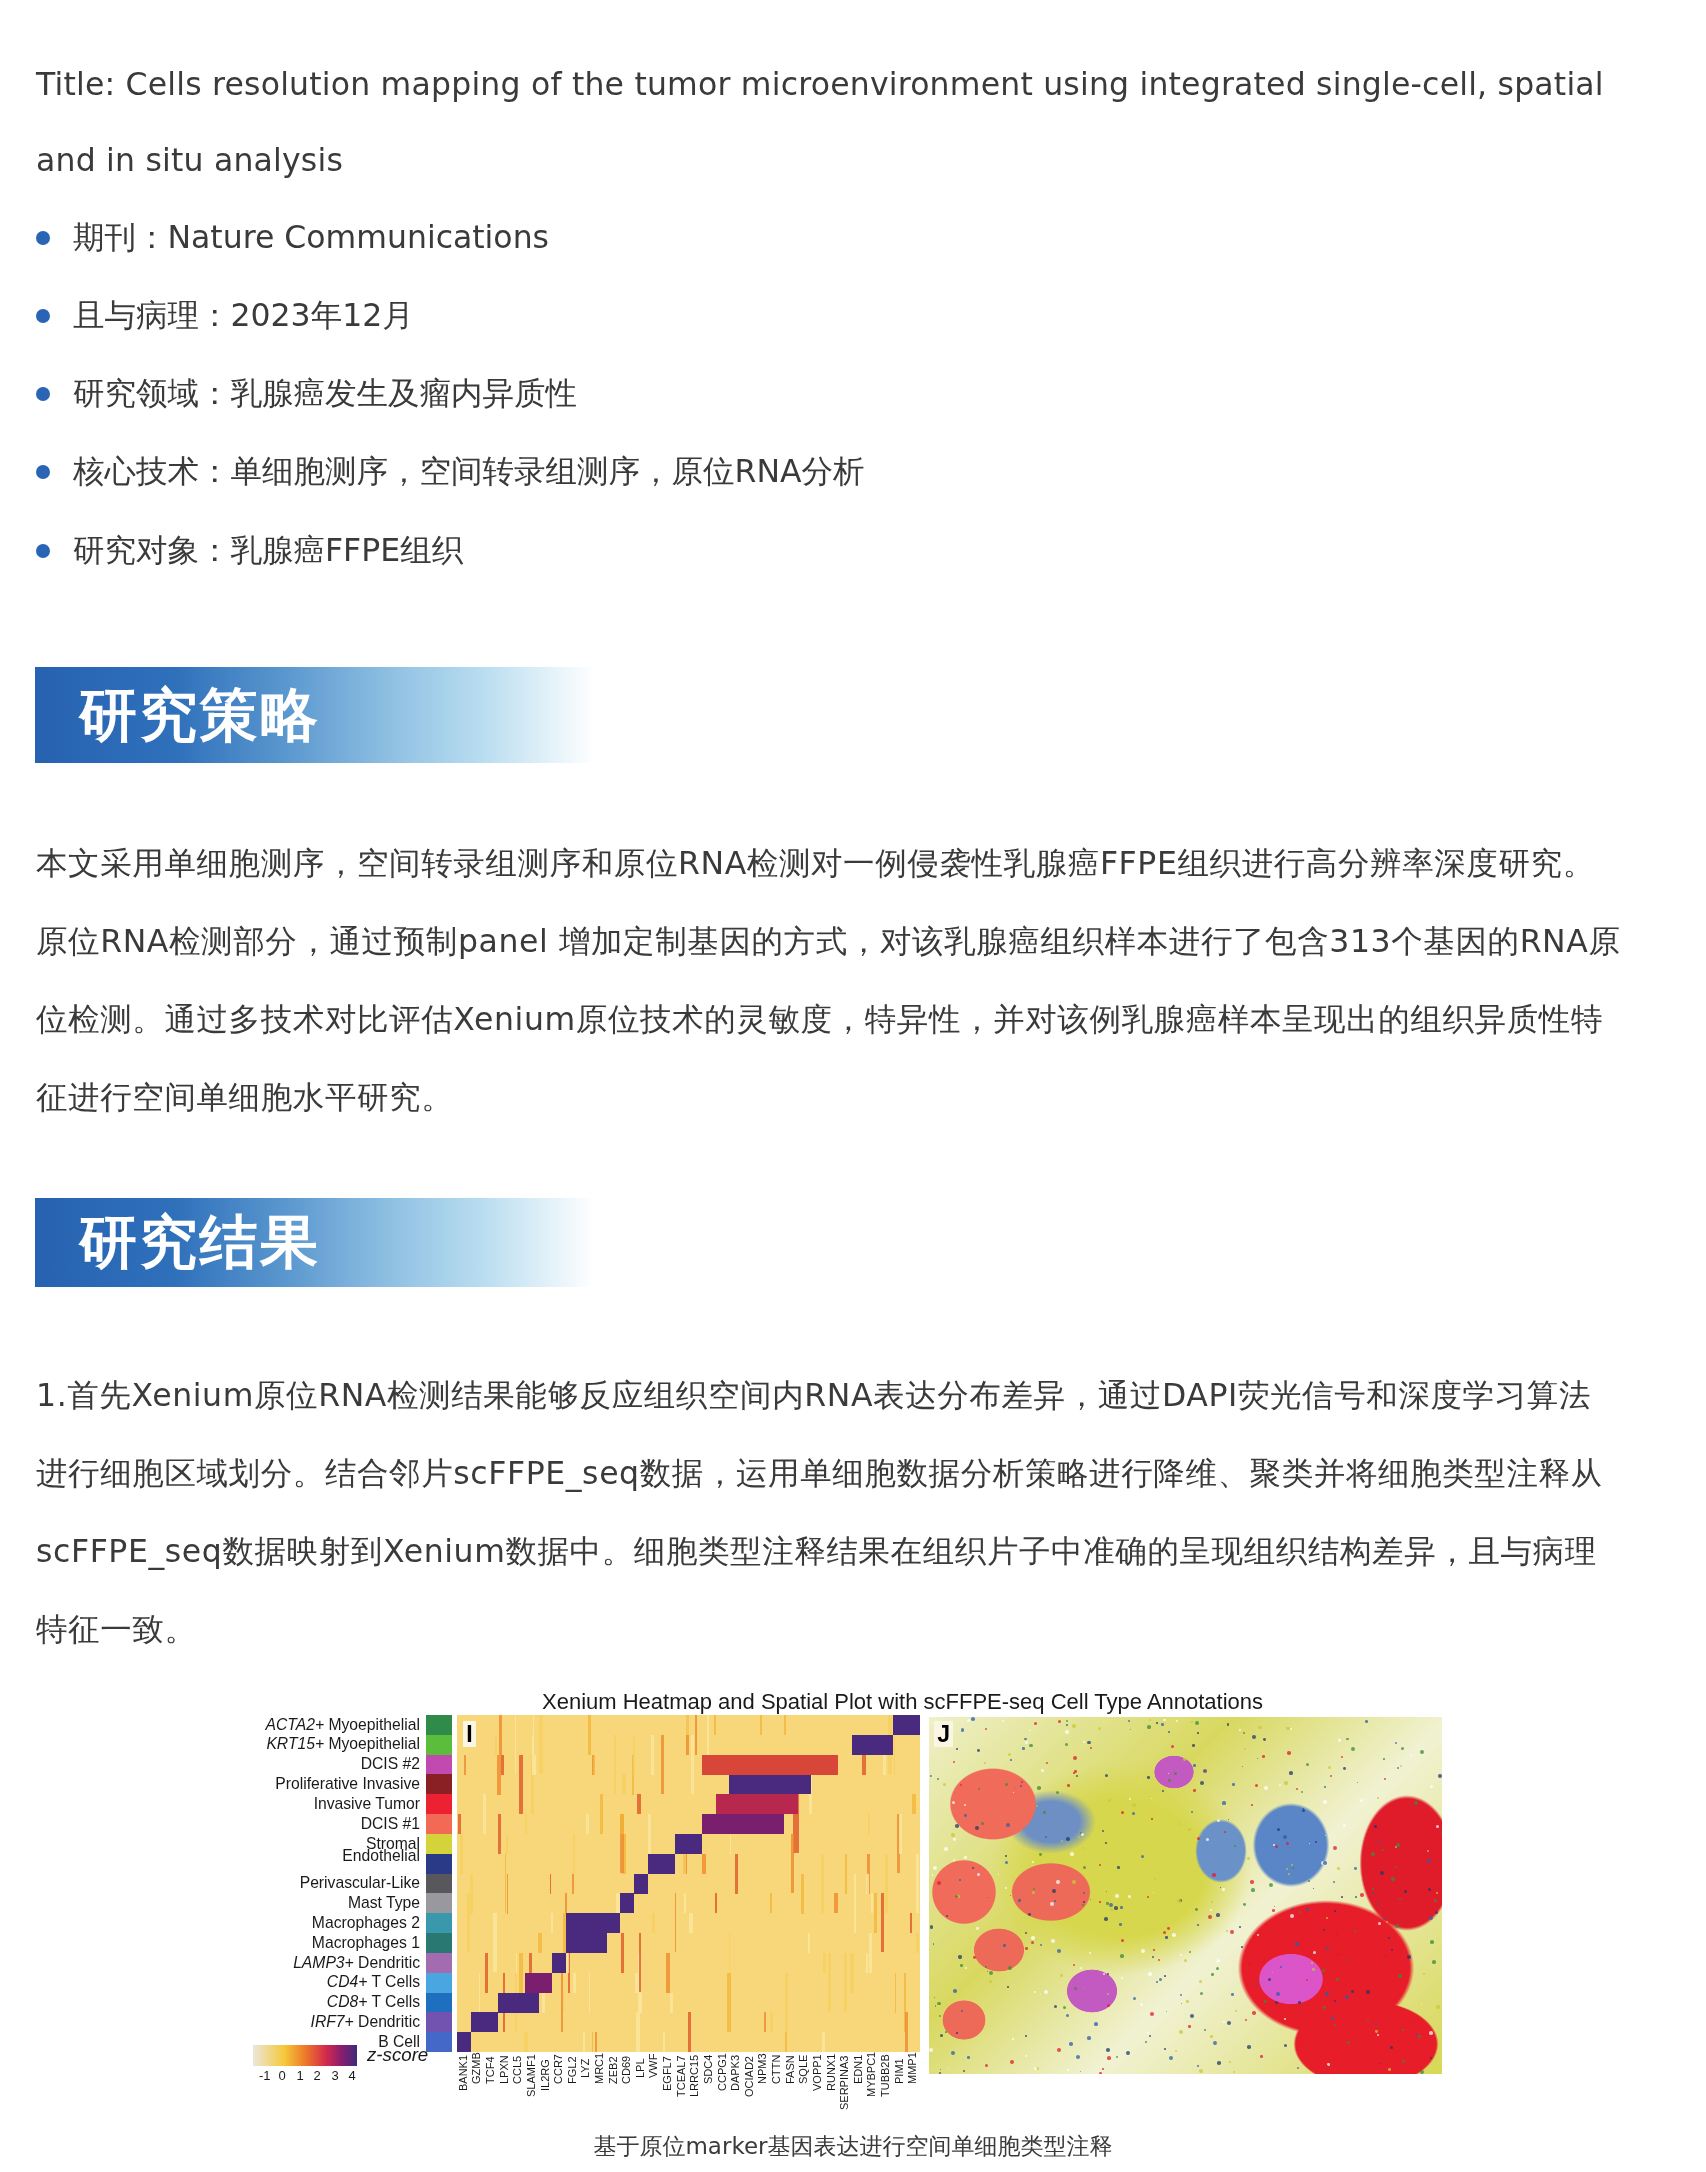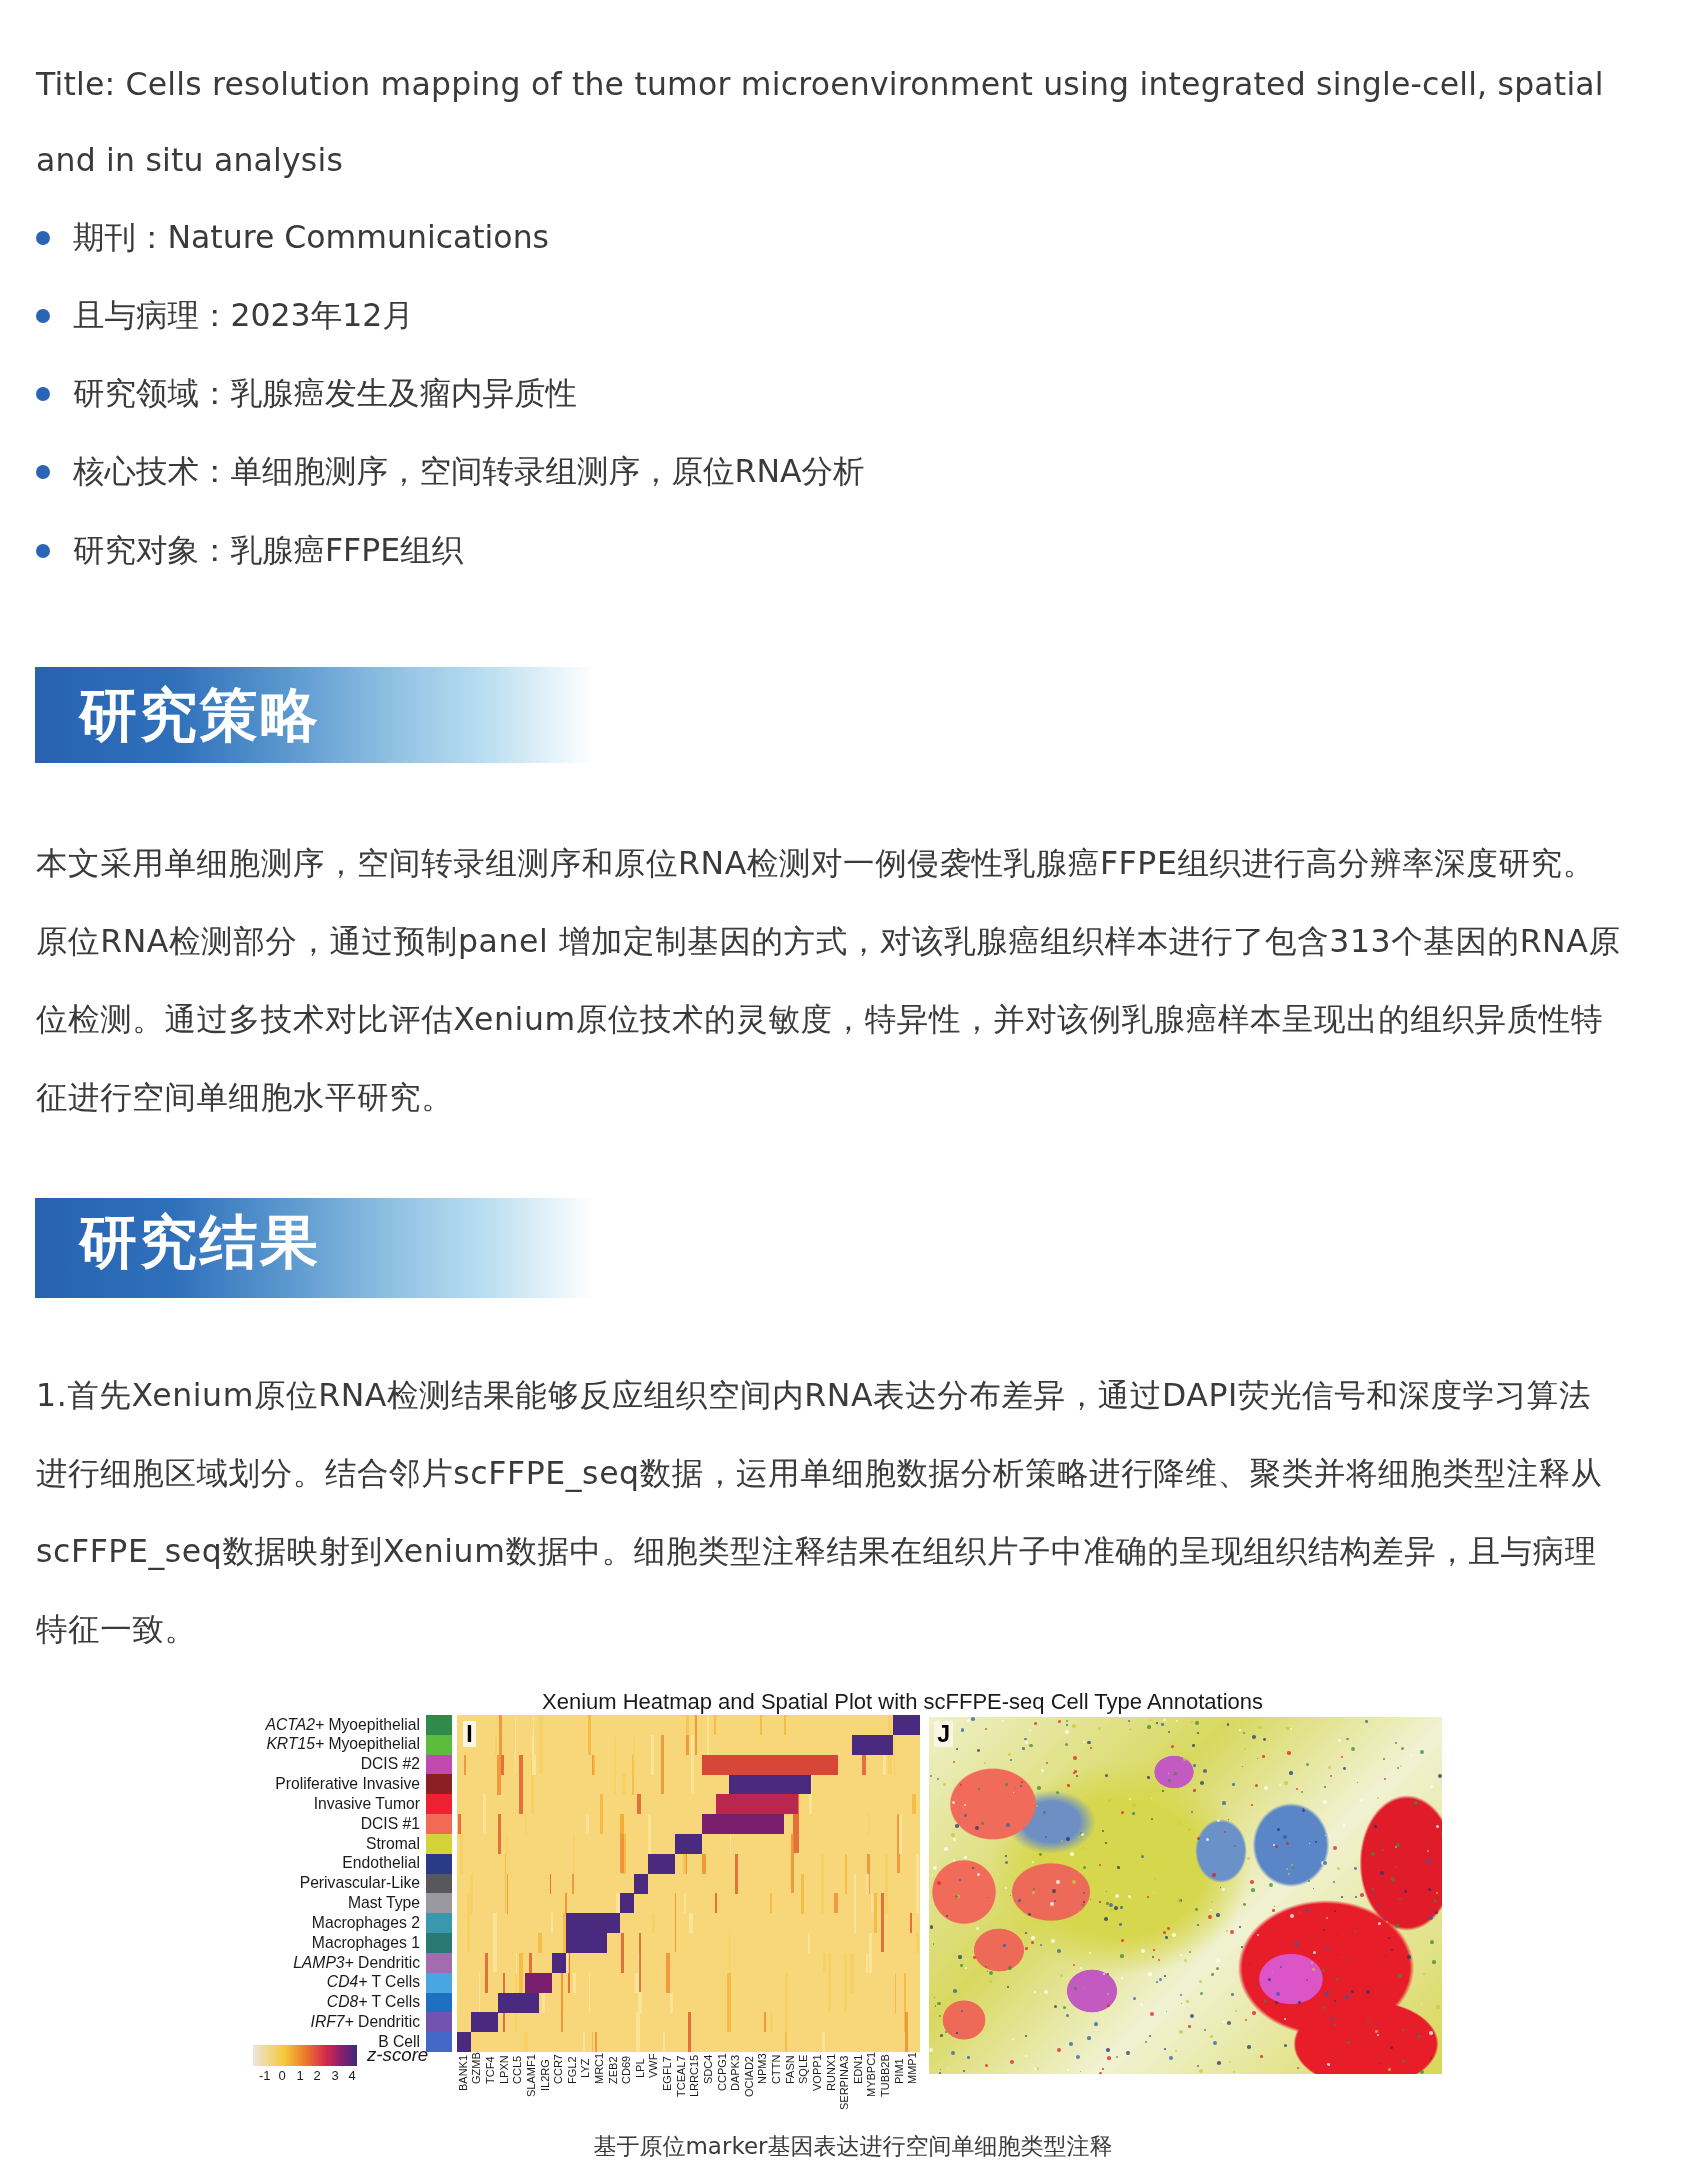--- a/index.html
+++ b/index.html
@@ -89,38 +89,38 @@
 </div>
 
 <div class="banner" style="top:667px;">
   <div class="banner-text">研究策略</div>
 </div>
 <div class="para-line" style="top:843px;">本文采用单细胞测序，空间转录组测序和原位RNA检测对一例侵袭性乳腺癌FFPE组织进行高分辨率深度研究。</div>
 <div class="para-line" style="top:921px;">原位RNA检测部分，通过预制panel  增加定制基因的方式，对该乳腺癌组织样本进行了包含313个基因的RNA原</div>
 <div class="para-line" style="top:999px;">位检测。通过多技术对比评估Xenium原位技术的灵敏度，特异性，并对该例乳腺癌样本呈现出的组织异质性特</div>
 <div class="para-line" style="top:1077px;">征进行空间单细胞水平研究。</div>
 
-<div class="banner" style="top:1198px; height:100px;">
+<div class="banner" style="top:1198px; height:89px;">
   <div class="banner-text" style="top:7px;">研究结果</div>
 </div>
 <div class="para-line" style="top:1375px;">1.首先Xenium原位RNA检测结果能够反应组织空间内RNA表达分布差异，通过DAPI荧光信号和深度学习算法</div>
 <div class="para-line" style="top:1453px;">进行细胞区域划分。结合邻片scFFPE_seq数据，运用单细胞数据分析策略进行降维、聚类并将细胞类型注释从</div>
 <div class="para-line" style="top:1531px;">scFFPE_seq数据映射到Xenium数据中。细胞类型注释结果在组织片子中准确的呈现组织结构差异，且与病理</div>
 <div class="para-line" style="top:1609px;">特征一致。</div>
 
 <div class="fig-title">Xenium Heatmap and Spatial Plot with scFFPE-seq Cell Type Annotations</div>
 <div class="row-labels" id="row-labels">
     <div class="row-label" style="top: 0.6px;"><i>ACTA2+</i> Myoepithelial</div>
     <div class="row-label" style="top: 20.4px;"><i>KRT15+</i> Myoepithelial</div>
     <div class="row-label" style="top: 40px;">DCIS #2</div>
     <div class="row-label" style="top: 60px;">Proliferative Invasive</div>
     <div class="row-label" style="top: 80px;">Invasive Tumor</div>
     <div class="row-label" style="top: 100px;">DCIS #1</div>
     <div class="row-label" style="top: 120px;">Stromal</div>
-    <div class="row-label" style="top: 139px;">Endothelial</div>
+    <div class="row-label" style="top: 132px;">Endothelial</div>
     <div class="row-label" style="top: 159px;">Perivascular-Like</div>
     <div class="row-label" style="top: 179px;">Mast Type</div>
     <div class="row-label" style="top: 199px;">Macrophages 2</div>
     <div class="row-label" style="top: 219px;">Macrophages 1</div>
     <div class="row-label" style="top: 239px;"><i>LAMP3+</i> Dendritic</div>
     <div class="row-label" style="top: 258px;"><i>CD4+</i> T Cells</div>
     <div class="row-label" style="top: 278px;"><i>CD8+</i> T Cells</div>
     <div class="row-label" style="top: 298px;"><i>IRF7+</i> Dendritic</div>
     <div class="row-label" style="top: 318px;">B Cell</div>
   </div>

